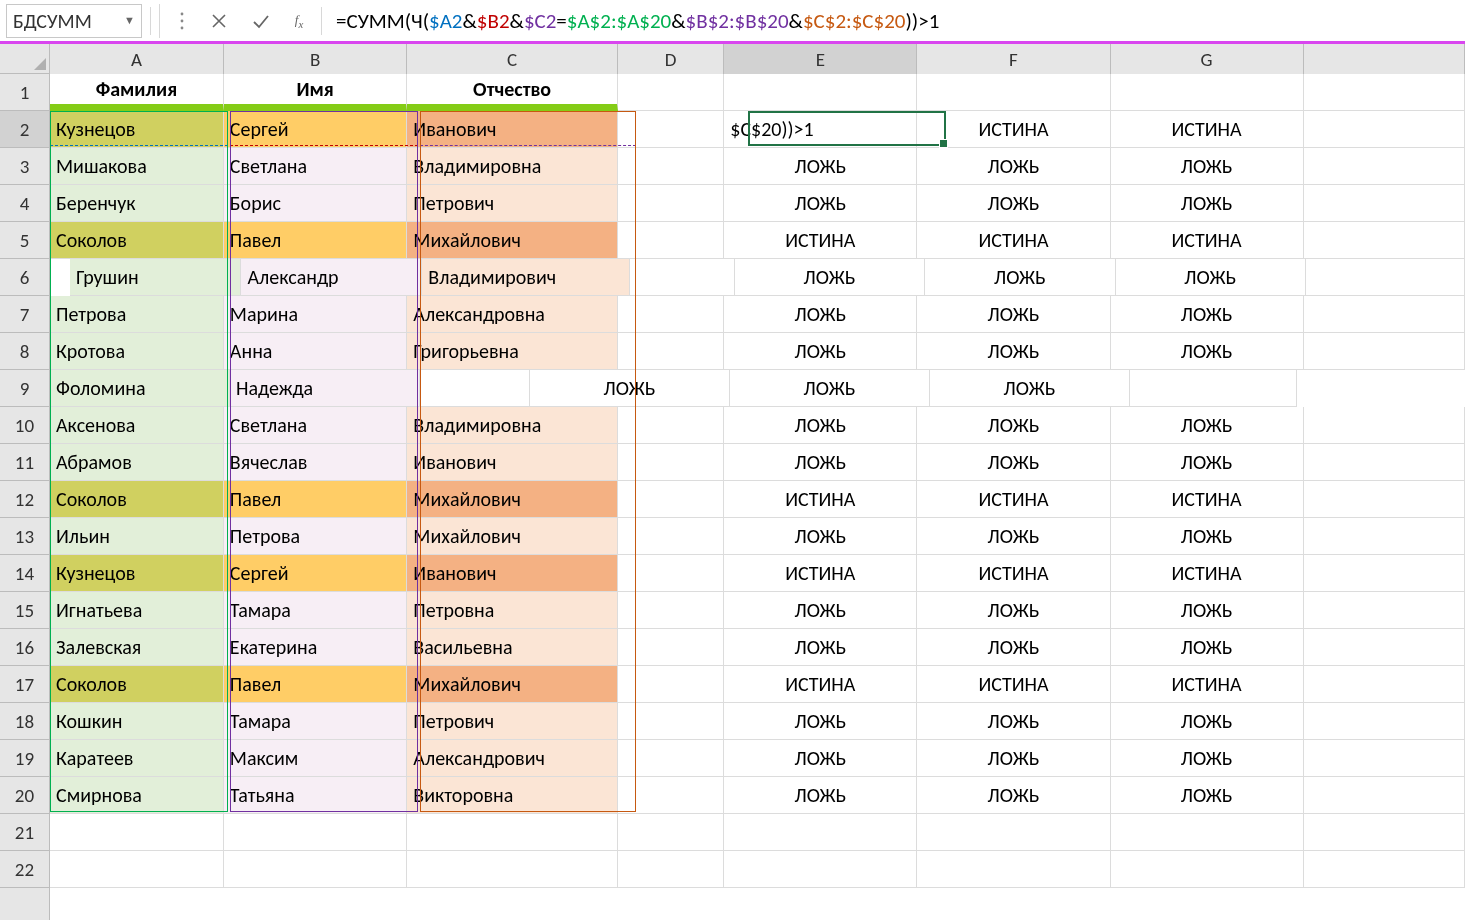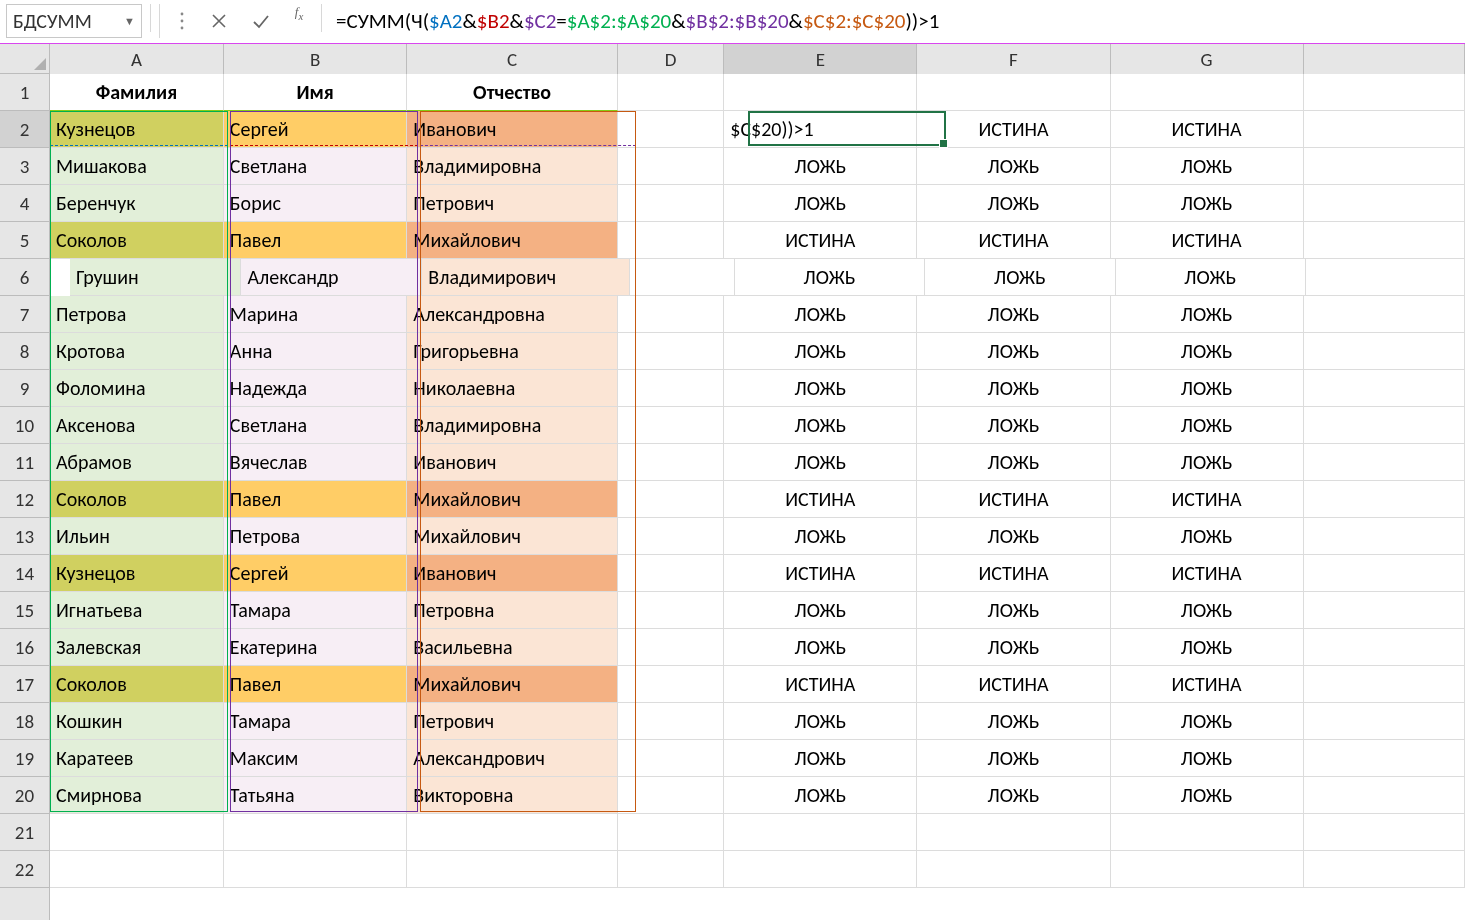--- a/index.html
+++ b/index.html
@@ -7,23 +7,24 @@
   font-family: Calibri, "Segoe UI", Arial, sans-serif;
   font-size: 20px;
   background: #ffffff;
   user-select: none;
   overflow: hidden;
   width: 1465px;
   height: 920px;
 }
 .formula-bar {
   display: flex;
+  align-items: center;
   height: 44px;
   background: #ffffff;
-  border-bottom: 1px solid #d946ef;
+  border-bottom: 3px solid #d946ef;
   padding: 4px 6px;
   gap: 8px;
 }
 .name-box {
   display: flex;
   align-items: center;
   width: 136px;
   height: 34px;
   border: 1px solid #c8c8c8;
   background: #fff;
@@ -161,21 +162,21 @@
   padding: 0 6px;
   font-size: 20px;
   color: #000;
   overflow: hidden;
   white-space: nowrap;
 }
 .cell.hdr {
   font-weight: bold;
   justify-content: center;
   background: #fff;
-  border-bottom: 1px solid #84cc16;
+  border-bottom: 7px solid #84cc16;
 }
 .cell.center { justify-content: center; }
 .cell.col-a { background: #e2efd9; }
 .cell.col-b { background: #f7eef5; }
 .cell.col-c { background: #fbe5d5; }
 .cell.hl-a { background: #d0d060; }
 .cell.hl-b { background: #ffcd66; }
 .cell.hl-c { background: #f4b183; }
 
 .sel-ring {
@@ -353,21 +354,20 @@
         <div class="cell col-c" style="width: 218px;">Григорьевна</div>
         <div class="cell" style="width: 110px;"></div>
         <div class="cell center" style="width: 200px;">ЛОЖЬ</div>
         <div class="cell center" style="width: 200px;">ЛОЖЬ</div>
         <div class="cell center" style="width: 200px;">ЛОЖЬ</div>
         <div class="cell" style="width: 167px;"></div>
       </div>
       <div class="row">
         <div class="cell col-a" style="width: 180px;">Фоломина</div>
         <div class="cell col-b" style="width: 190px;">Надежда</div>
-        <div class="cell col-c" style="width: 218px;">Николаевна</div>
         <div class="cell" style="width: 110px;"></div>
         <div class="cell center" style="width: 200px;">ЛОЖЬ</div>
         <div class="cell center" style="width: 200px;">ЛОЖЬ</div>
         <div class="cell center" style="width: 200px;">ЛОЖЬ</div>
         <div class="cell" style="width: 167px;"></div>
       </div>
       <div class="row">
         <div class="cell col-a" style="width: 180px;">Аксенова</div>
         <div class="cell col-b" style="width: 190px;">Светлана</div>
         <div class="cell col-c" style="width: 218px;">Владимировна</div>

